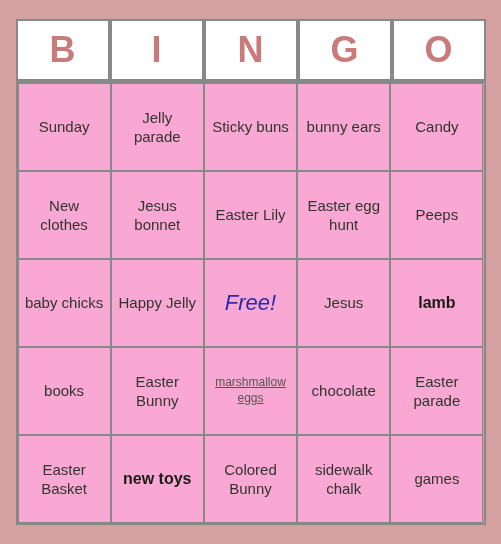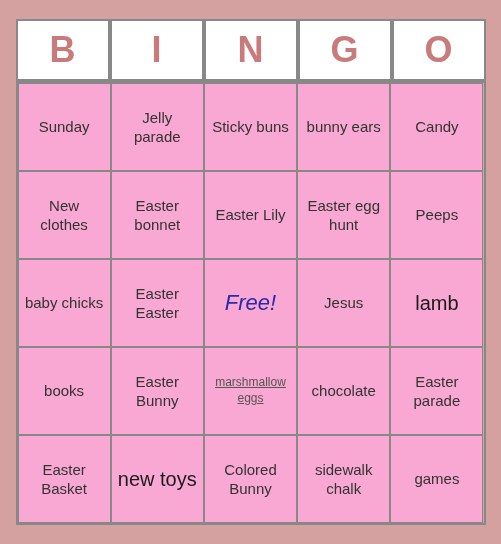--- a/index.html
+++ b/index.html
@@ -49,22 +49,22 @@
       color: #333;
       line-height: 1.3;
     }
     .bingo-cell.free {
       font-size: 22px;
       font-weight: normal;
       color: #2a2aaa;
       font-style: italic;
     }
     .bingo-cell.large-text {
-      font-size: 20px;
-      font-weight: normal;
+      font-size: 16px;
+      font-weight: bold;
       color: #1a1a1a;
     }
     .bingo-cell.small-text {
       font-size: 12px;
       color: #555;
       text-decoration: underline;
     }
   </style>
 </head>
 <body>
@@ -77,26 +77,26 @@
       <div class="bingo-header-cell">G</div>
       <div class="bingo-header-cell">O</div>
     </div>
   <div class="bingo-grid">
   <div class="bingo-cell">Sunday</div>
       <div class="bingo-cell">Jelly parade</div>
       <div class="bingo-cell">Sticky buns</div>
       <div class="bingo-cell">bunny ears</div>
       <div class="bingo-cell">Candy</div>
       <div class="bingo-cell">New clothes</div>
-      <div class="bingo-cell">Easter bonnet</div>
+      <div class="bingo-cell">Jesus bonnet</div>
       <div class="bingo-cell">Easter Lily</div>
       <div class="bingo-cell">Easter egg hunt</div>
       <div class="bingo-cell">Peeps</div>
       <div class="bingo-cell">baby chicks</div>
-      <div class="bingo-cell">Easter Easter</div>
+      <div class="bingo-cell">Happy Jelly</div>
       <div class="bingo-cell free">Free!</div>
       <div class="bingo-cell">Jesus</div>
       <div class="bingo-cell large-text">lamb</div>
       <div class="bingo-cell">books</div>
       <div class="bingo-cell">Easter Bunny</div>
       <div class="bingo-cell small-text">marshmallow eggs</div>
       <div class="bingo-cell">chocolate</div>
       <div class="bingo-cell">Easter parade</div>
       <div class="bingo-cell">Easter Basket</div>
       <div class="bingo-cell large-text">new toys</div>

